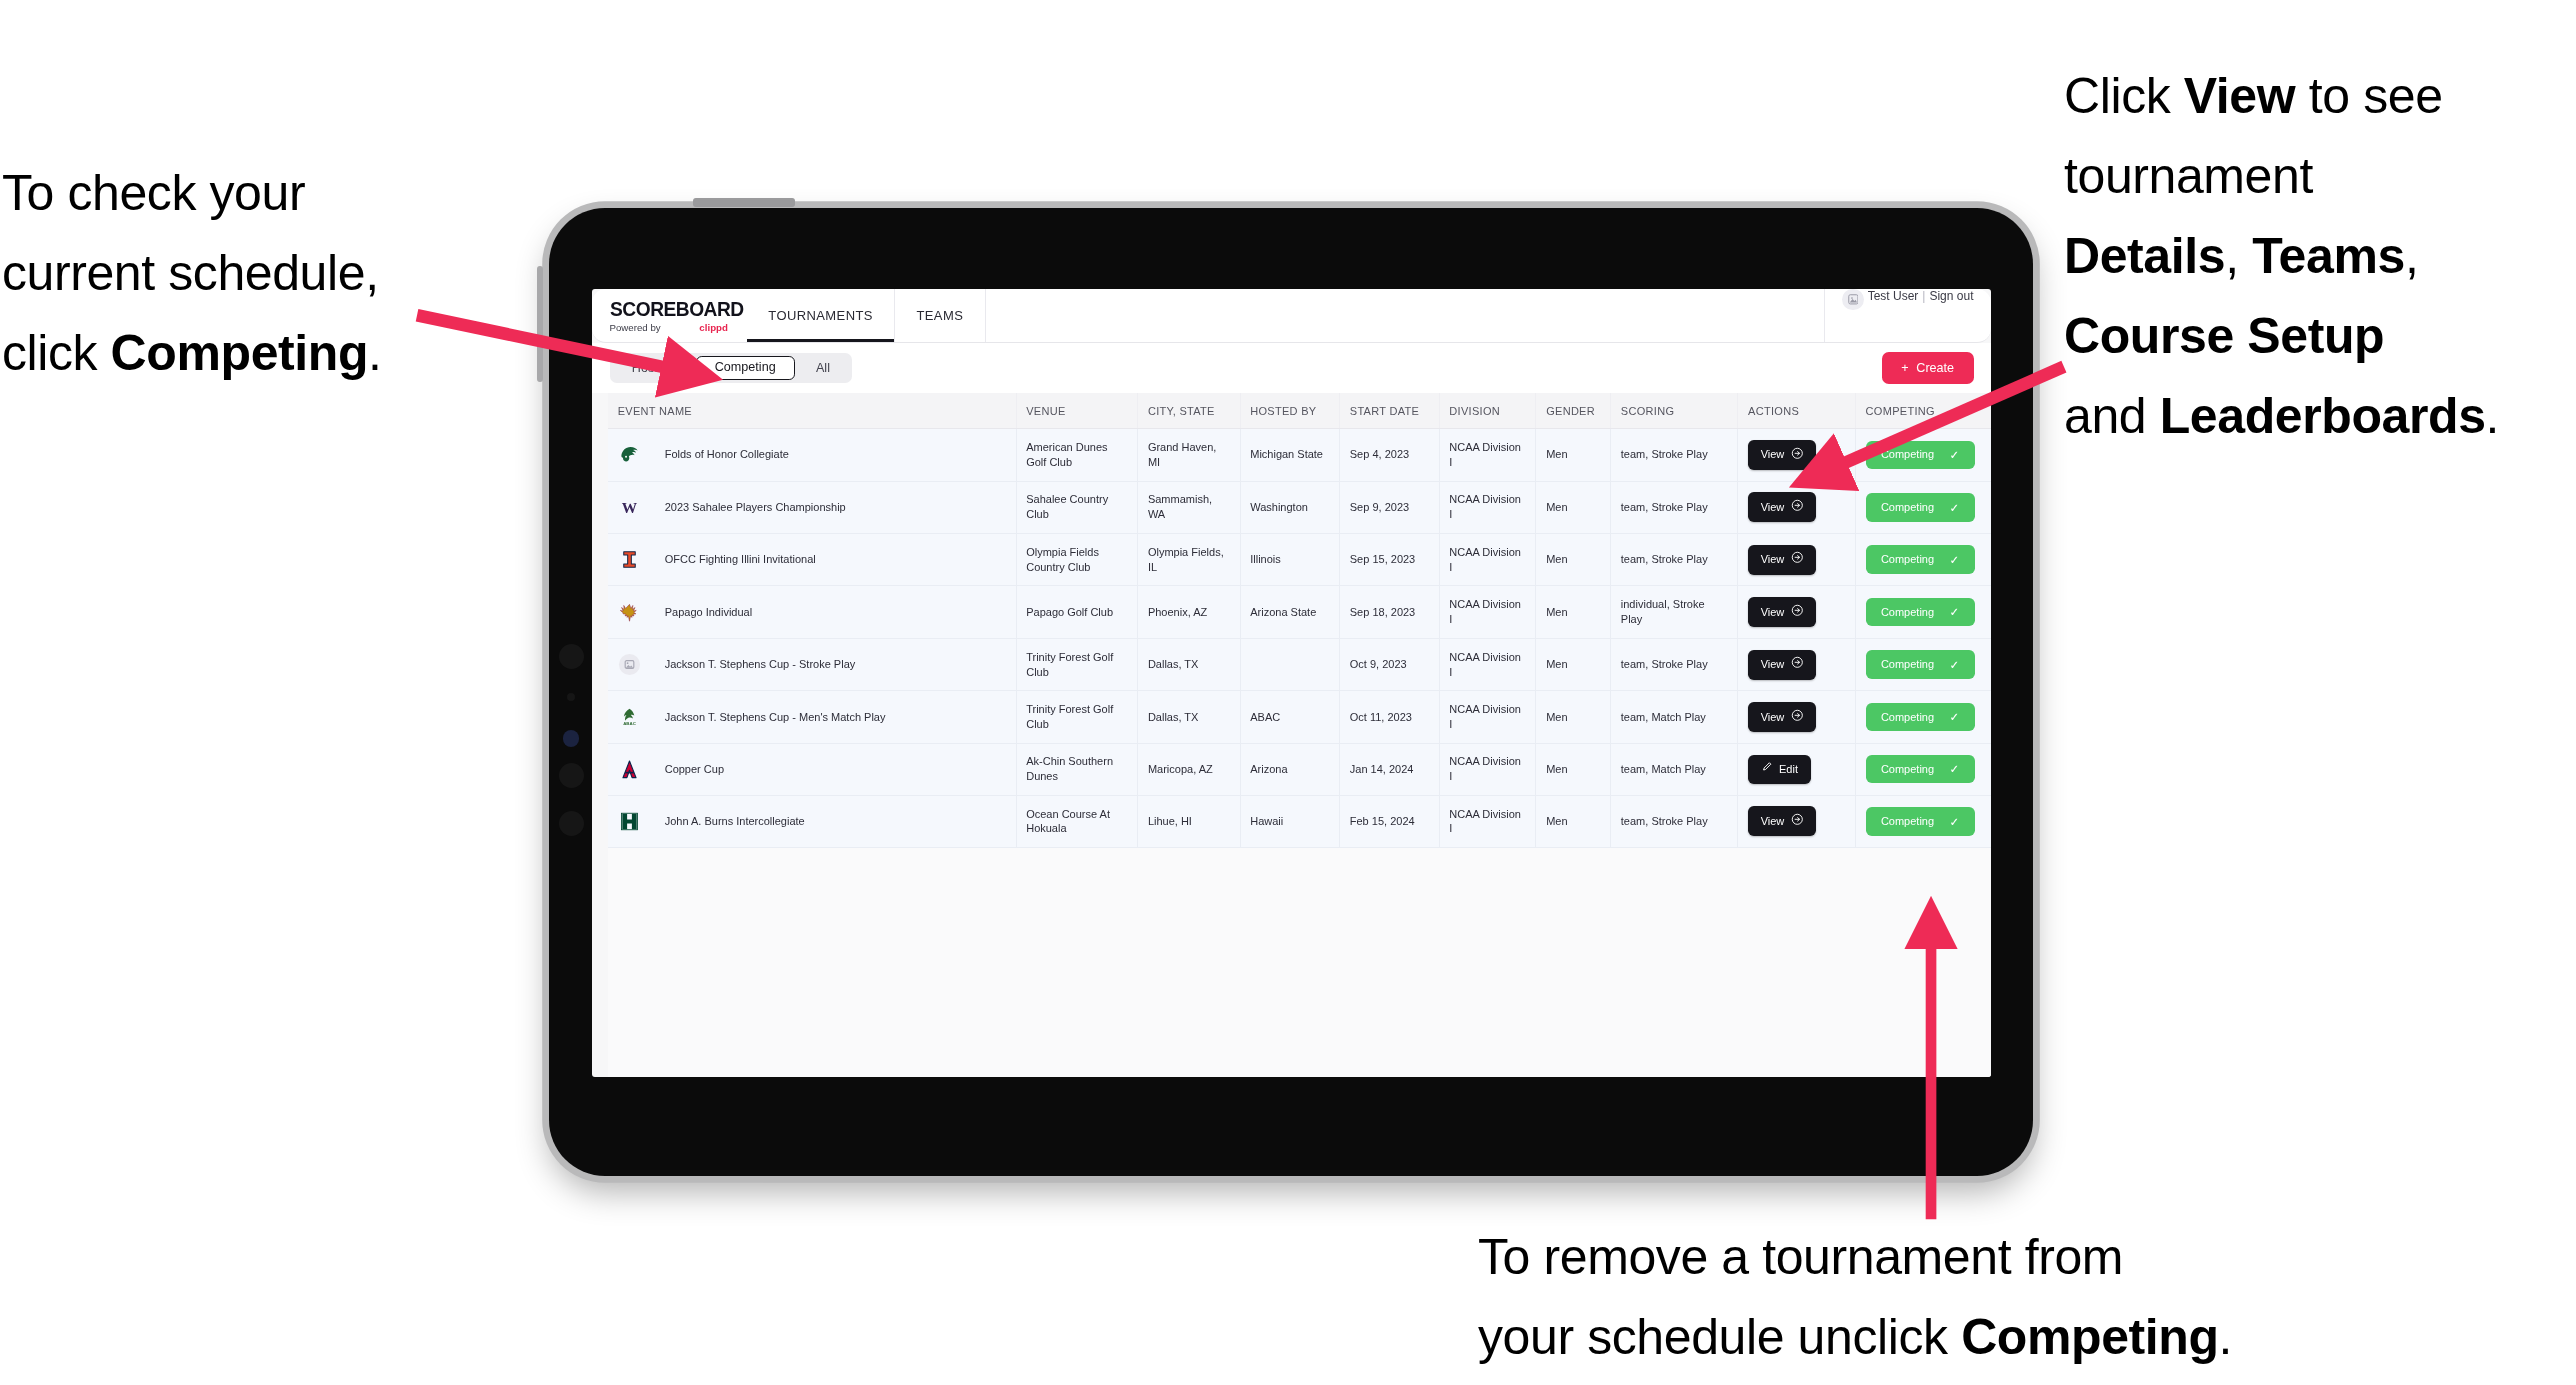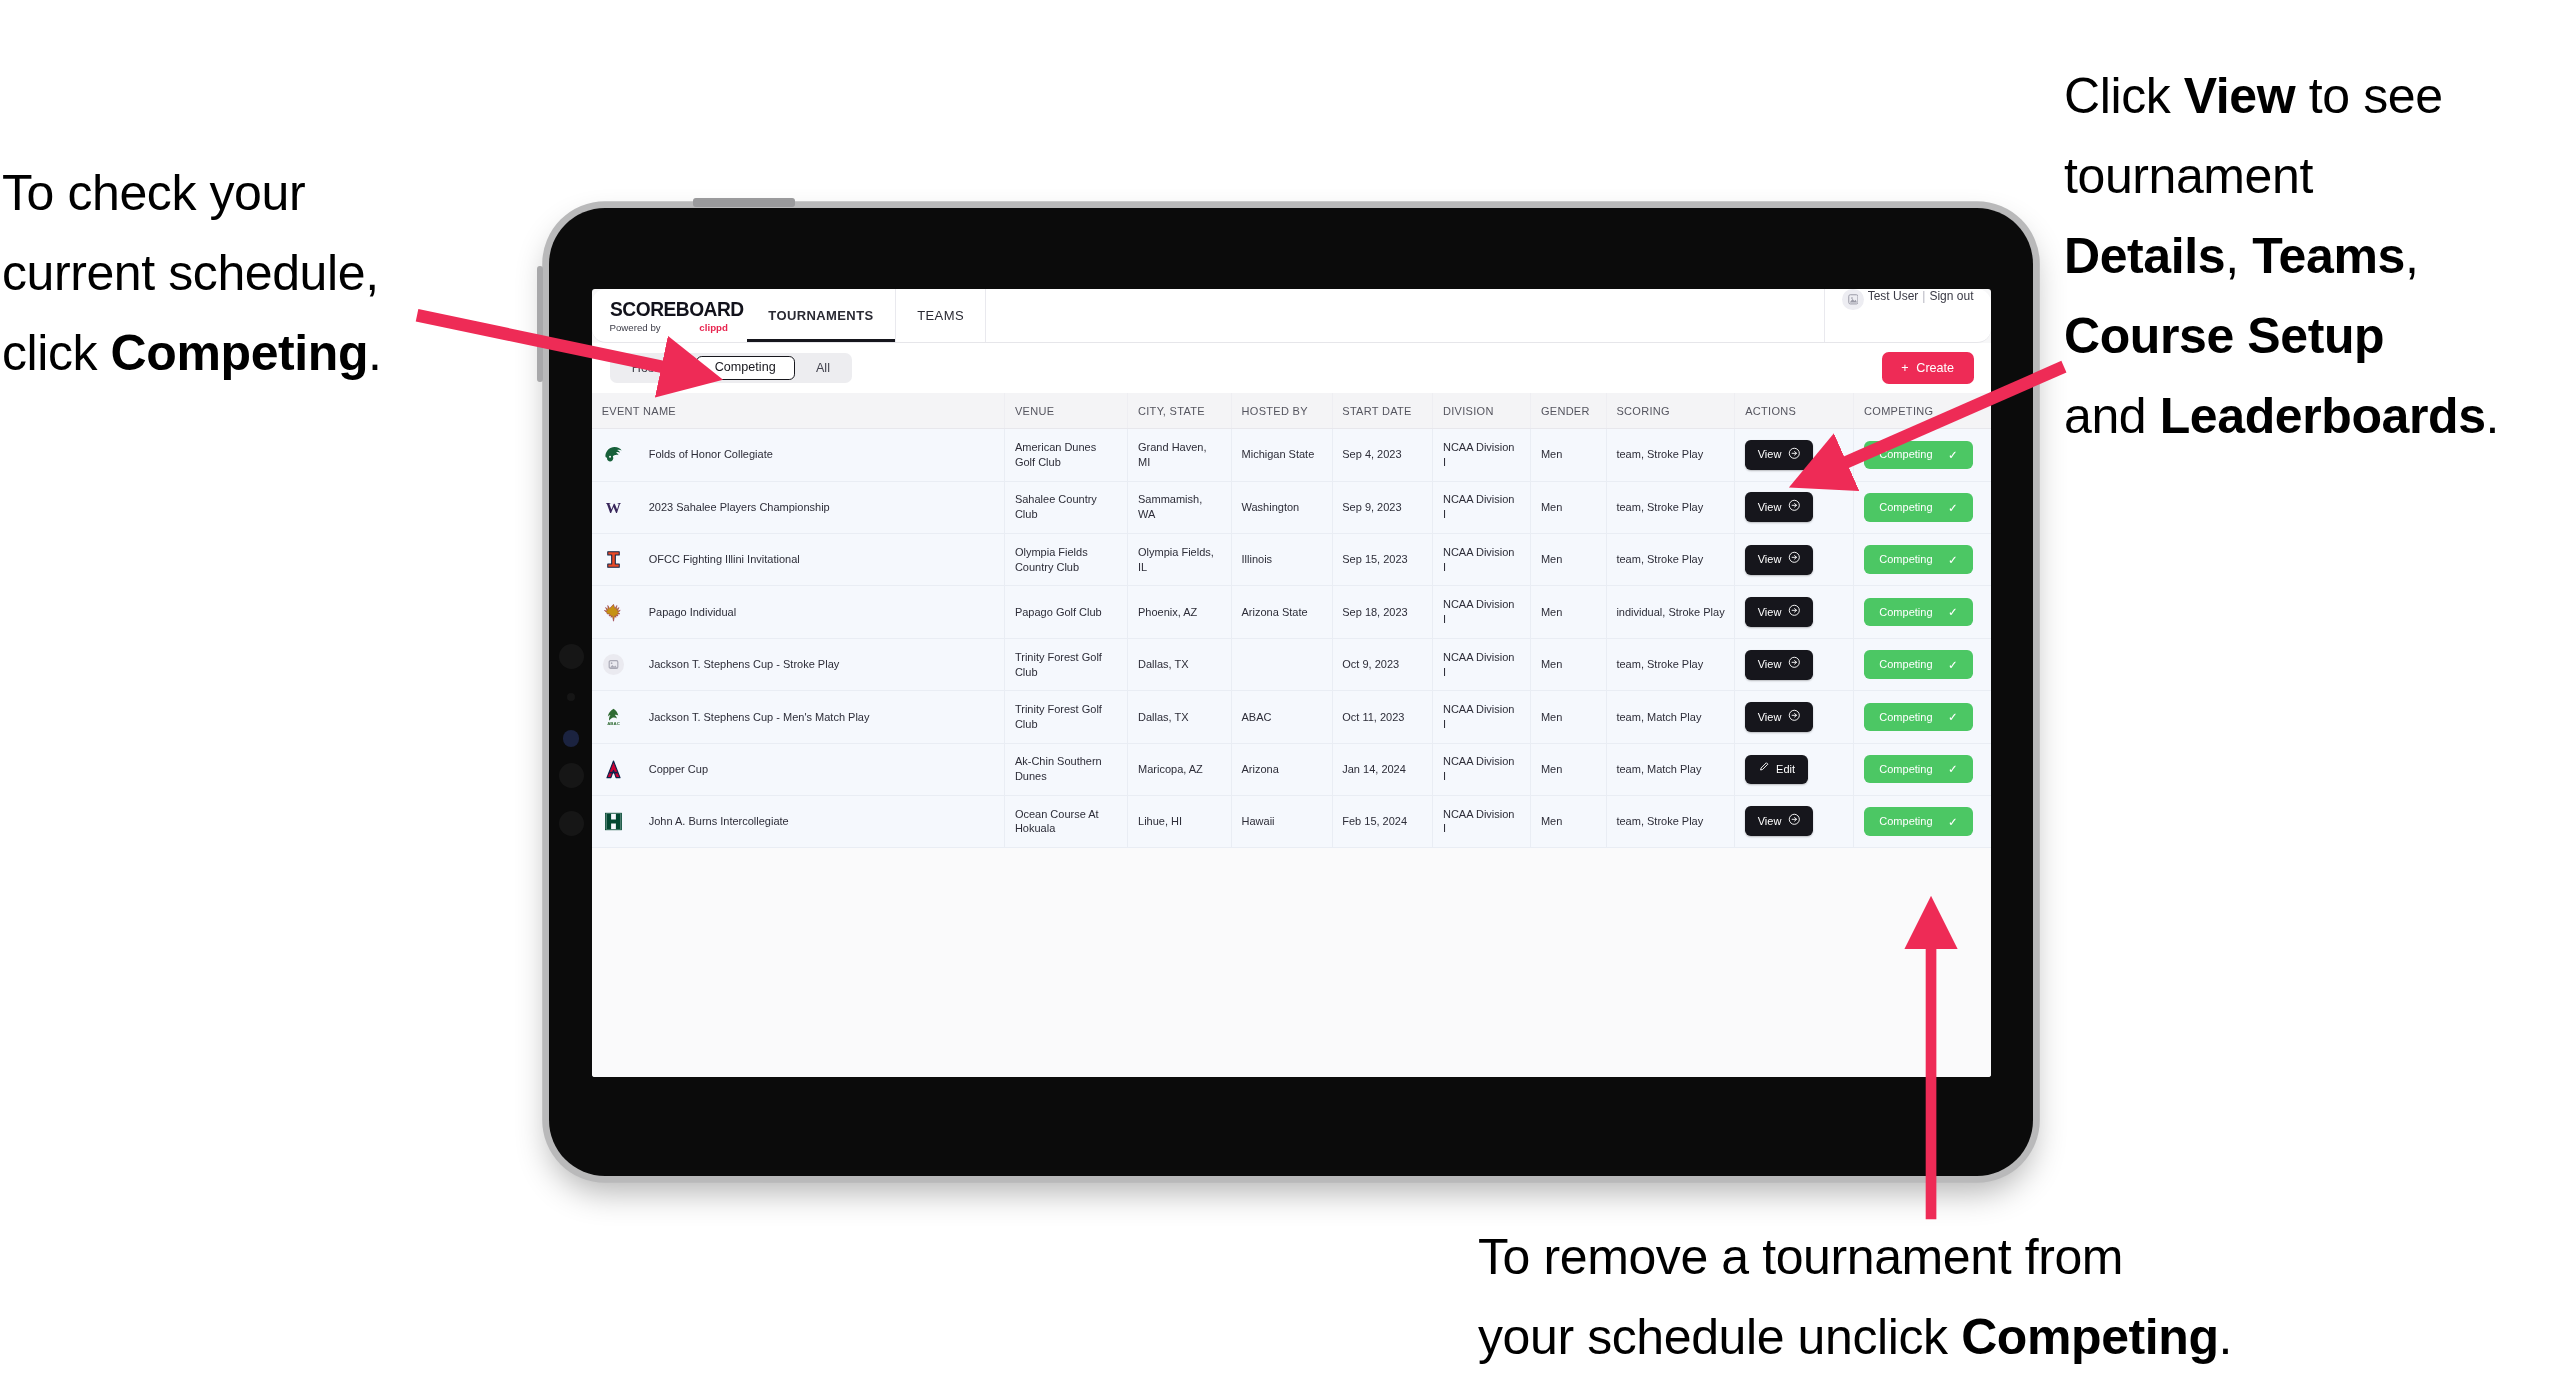--- a/index.html
+++ b/index.html
@@ -68,21 +68,21 @@
   }
   #brand-sub { font-size:9.7px; color:#3b3b46; margin-top:1.9px; }
   #brand-sub .pink { color:#e8244f; font-weight:700;margin-left:36px; }
 
   .top-tab {
     display:flex; align-items:center; padding:0 21.3px;
     font-size:13px; color:#2a2a33; letter-spacing:0.4px;
     border-right:1px solid #e9e9ee; cursor:pointer;
   }
   .top-tab:first-of-type{ border-left:1px solid #e9e9ee; }
-  .top-tab.active { box-shadow: inset 0 -2.9px 0 #16161d; font-weight:700; }
+  .top-tab.active { box-shadow: inset 0 -2.9px 0 #16161d; font-weight:400; }
 
   #header-spacer{ flex:1; border-right:1px solid #e9e9ee; }
   #user-area { display:flex; gap:4px; padding:0 17.5px; font-size:12px; color:#3a3a45; }
   #avatar {
     width:21.3px;height:21.3px;border-radius:50%;background:#ededf2;
     display:flex;align-items:center;justify-content:center;color:#9a9aa6;font-size:9.7px;
   }
   #user-area .sep{ color:#b6b6c0; }
   #sign-out{ cursor:pointer; }
 
@@ -98,21 +98,21 @@
     font-size:12.6px; color:#43434e; padding:5.8px 19.4px; border-radius:5.8px; cursor:pointer;
     line-height:1;
   }
   .seg.active{ background:#ffffff; color:#17171d; border:1.6px solid #17171d; padding:4.3px 18px; }
   #create-btn{
     background:#ee2b56; color:#fff; font-size:12.6px; border-radius:6.8px;
     padding:8.7px 19.4px; display:flex; align-items:center; gap:7.8px; cursor:pointer;
   }
 
   
-  #table-wrap{ background:#fafafb; height: calc(788px - 54px - 50px); }
+  #table-wrap{ background:#fafafb; height: calc(788px - 54px - 50px); margin-left: 16px; }
   table { width:100%; border-collapse:collapse; table-layout:fixed; }
   thead th {
     background:#f4f4f6; color:#55555f; font-weight:400;
     font-size:11px; letter-spacing:0.3px; text-align:left;
     padding:11.6px 9.7px; border-bottom:1px solid #e7e7ec;
     border-right:1px solid #eeeef2;
     white-space:nowrap;
   }
   tbody td {
     background:#f5f8fd; font-size:11px; color:#2d2d38;

